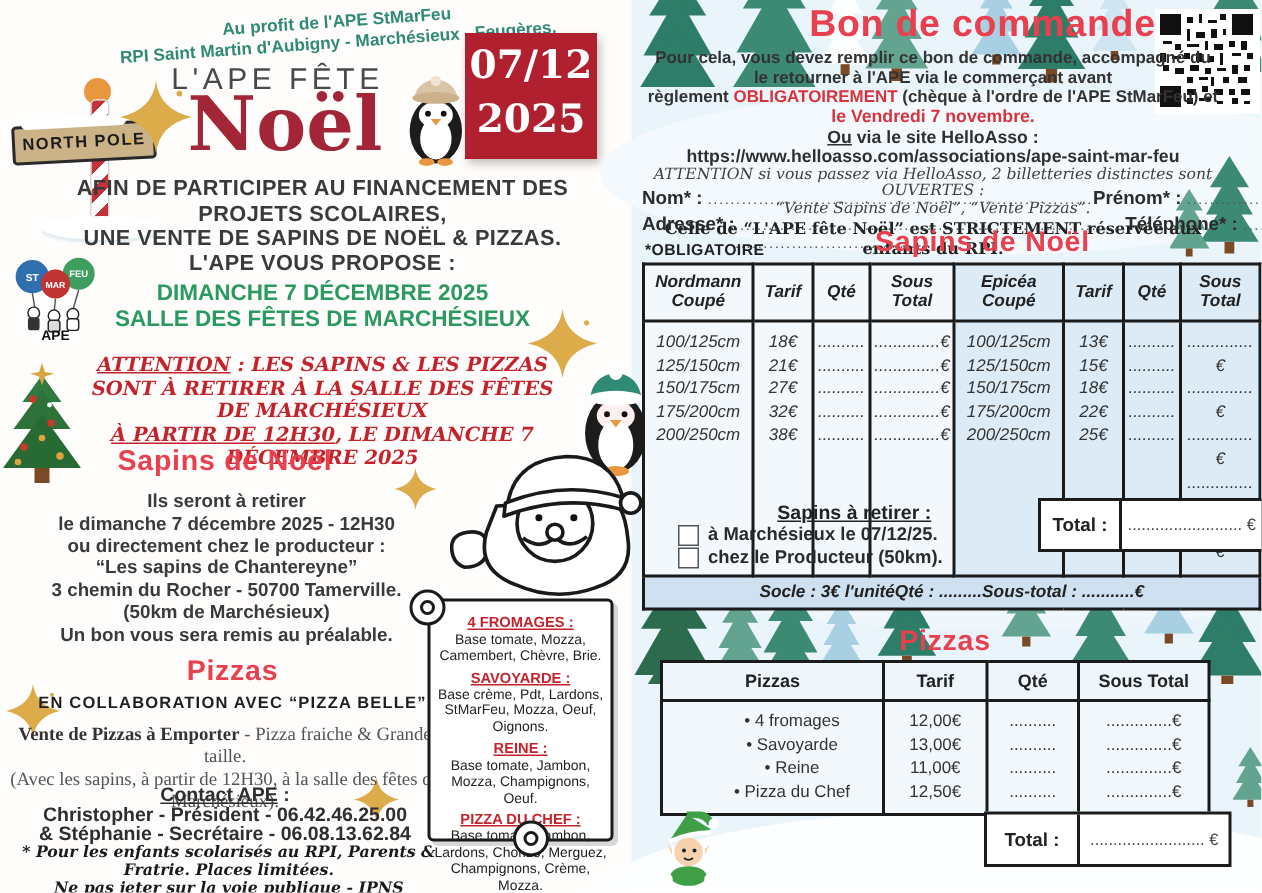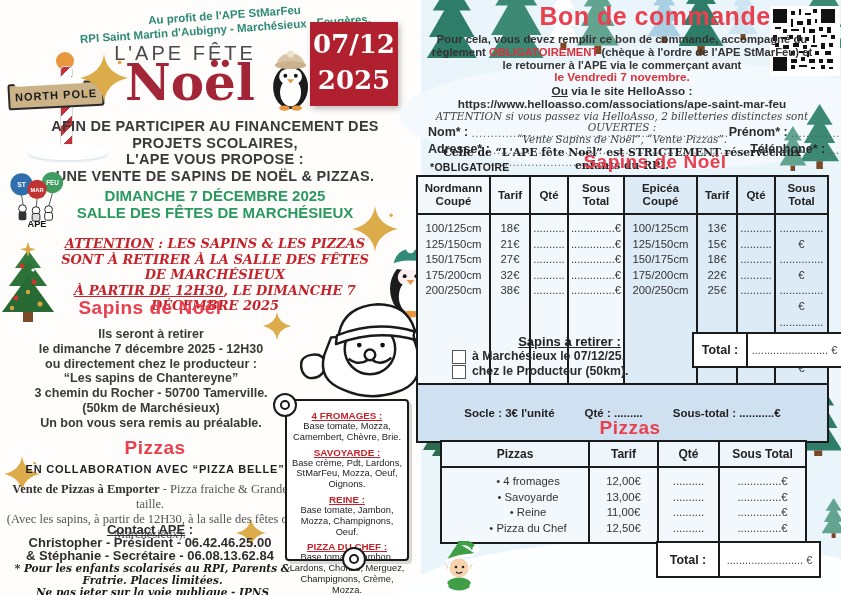--- a/index.html
+++ b/index.html
@@ -48,21 +48,21 @@
   .dotline{flex:1;overflow:hidden;white-space:nowrap;font-size:10px;color:#555;letter-spacing:1px;font-weight:normal;}
   .oblig{font-size:10.5px;font-weight:bold;color:#222;letter-spacing:.3px;}
   
   table{border-collapse:collapse;table-layout:fixed;}
   .ftable td,.ftable th{border:2px solid #1b1b1b;font-size:11.5px;color:#222;}
   .ftable th{font-weight:bold;line-height:13px;padding:3px 1px;}
   .col-n{background:#f2f8fc;} .col-e{background:#dcebf6;}
   .cell-lines div{line-height:15.6px;font-size:11.3px;color:#333;text-align:center;}
   .cell-lines{vertical-align:top;padding-top:6px;padding-bottom:6px;}
   .socle-row{background:#cfe1f0;font-size:12.5px;font-weight:bold;color:#222;}
-  .socle-row .wrap{display:flex;justify-content:center;gap:30px;padding:21px 0;}
+  .socle-row .wrap{display:flex;justify-content:center;padding:3px 0;}
   .total-box{border:2px solid #1b1b1b;background:#fff;display:flex;}
   .total-box .lbl{font-weight:bold;font-size:12.5px;color:#222;display:flex;align-items:center;justify-content:center;}
   .total-box .dots{border-left:2px solid #1b1b1b;display:flex;align-items:center;justify-content:center;
                    font-size:11px;color:#444;overflow:hidden;white-space:nowrap;}
   .chk-row{display:flex;align-items:center;gap:6px;font-size:12.3px;font-weight:bold;color:#2b2b2b;line-height:15px;}
   .chk{width:12px;height:12px;border:1.5px solid #555;background:#fff;flex:none;}
   .retr-h{font-size:13px;font-weight:bold;color:#222;text-decoration:underline;}
   .ptable th{background:#eef5fb;font-size:12px;padding:5px 2px;}
   .ptable td{font-size:12px;}
   .pz-name{text-align:left;padding-left:26px;line-height:17px;color:#333;}
@@ -140,22 +140,22 @@
   </div>
 
   <div class="abs date-badge" style="left:310px;top:22px;width:88px;height:80px;">
     <div>07/12</div>
     <div>2025</div>
   </div>
 
   <div class="abs intro ctr" style="left:50px;top:118px;width:330px;">
     <div>AFIN DE PARTICIPER AU FINANCEMENT DES</div>
     <div>PROJETS SCOLAIRES,</div>
+    <div>UNE VENTE DE SAPINS DE NOËL &amp; PIZZAS.</div>
     <div>L'APE VOUS PROPOSE :</div>
-    <div>UNE VENTE DE SAPINS DE NOËL &amp; PIZZAS.</div>
   </div>
 
   <div class="abs event ctr" style="left:50px;top:189px;width:330px;">
     <div style="margin-bottom:3px;">DIMANCHE 7 DÉCEMBRE 2025</div>
     <div>SALLE DES FÊTES DE MARCHÉSIEUX</div>
   </div>
 
   <div class="abs" style="left:8px;top:168px;">
     <svg width="58" height="60" viewBox="0 0 60 62">
       <line x1="14" y1="28" x2="16" y2="40" stroke="#555" stroke-width="1"></line>
@@ -373,22 +373,22 @@
         <rect x="14" y="29" width="4" height="1"></rect>
       <rect x="20" y="30" width="2" height="1"></rect>
         <rect x="25" y="29" width="2" height="2"></rect>
         <rect x="29" y="30" width="2" height="1"></rect>
     </g>
   </svg>
 </div>
 
 <div class="abs ctr" style="left:424px;top:33px;width:396px;z-index:3;">
   <div class="r-intro1">Pour cela, vous devez remplir ce bon de commande, accompagné du</div>
+  <div class="r-intro1">le retourner à l'APE via le commerçant avant</div>
   <div class="r-intro1"><span>règlement </span><span class="red-b">OBLIGATOIREMENT</span><span> (chèque à l'ordre de l'APE StMarFeu) et</span></div>
-  <div class="r-intro1">le retourner à l'APE via le commerçant avant</div>
   <div class="red-b" style="font-size:11.8px;line-height:13.5px;">le Vendredi 7 novembre.</div>
   <div class="r-hello"><span class="u">Ou</span><span> via le site HelloAsso : https://www.helloasso.com/associations/ape-saint-mar-feu</span></div>
   <div class="r-it">ATTENTION si vous passez via HelloAsso, 2 billetteries distinctes sont OUVERTES :</div>
   <div class="r-it">“Vente Sapins de Noël”, “Vente Pizzas”.</div>
   <div class="r-itb">Celle de “L'APE fête Noël” est STRICTEMENT réservée aux enfants du RPI.</div>
 </div>
 
 <div class="abs" style="left:428px;top:123px;width:410px;z-index:3;">
   <div class="field-row" style="height:16px;">
     <div class="fg" style="flex:0 0 185px;"><span>Nom* :</span>&nbsp;<span class="dotline">......................................................................</span></div>
@@ -398,21 +398,21 @@
     <div class="fg" style="flex:0 0 185px;"><span>Adresse* :</span>&nbsp;<span class="dotline">......................................................................</span></div>
     <div class="fg"><span>Téléphone* :</span>&nbsp;<span class="dotline">......................................................................</span></div>
   </div>
   <div class="field-row" style="height:10px;margin-top:1px;">
     <span class="dotline" style="margin-left:62px;flex:0 0 128px;">......................................................................</span>
   </div>
 </div>
 <div class="abs oblig" style="left:430px;top:161px;z-index:3;">*OBLIGATOIRE</div>
 <div class="abs script-h ctr" style="left:555px;top:151px;width:200px;font-size:19px;z-index:3;">Sapins de Noël</div>
 
-<table class="abs ftable" style="left:416px;top:175px;width:411px;z-index:3;">
+<table class="abs ftable" style="left:428px;top:175px;width:411px;z-index:3;font-style:italic;">
   <colgroup>
       <col style="width:73px">
       <col style="width:40px">
       <col style="width:38px">
       <col style="width:56px">
       <col style="width:73px">
       <col style="width:40px">
       <col style="width:38px">
       <col style="width:53px">
     </colgroup>

